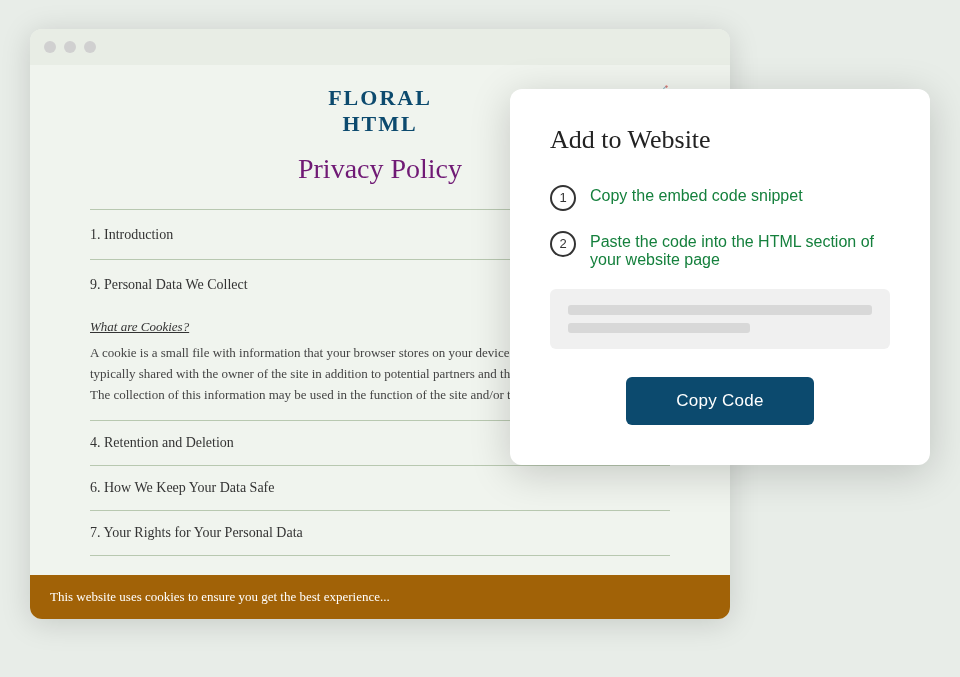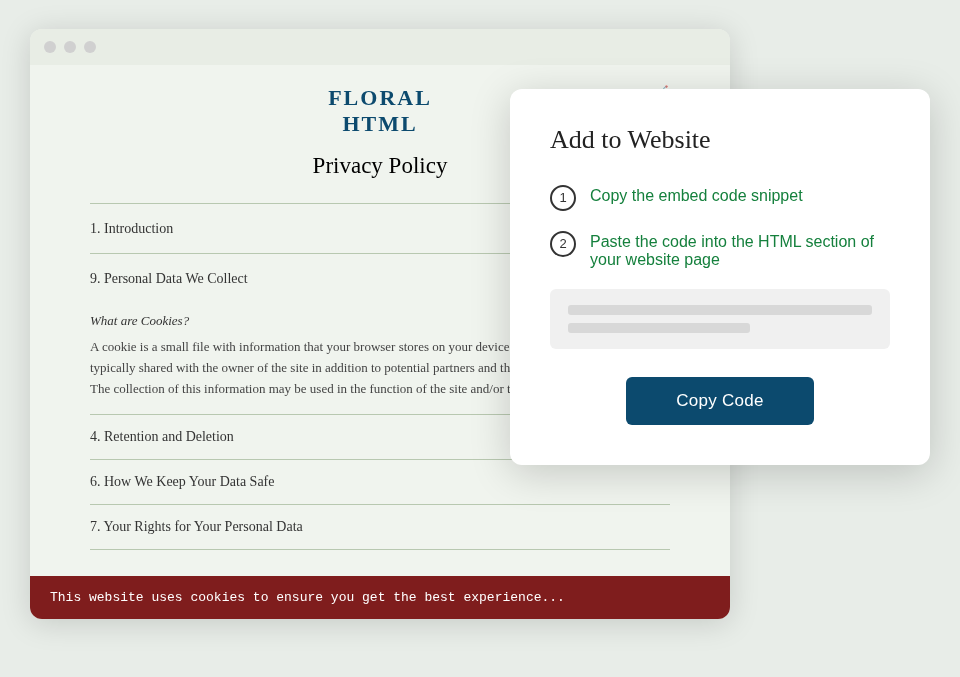--- a/index.html
+++ b/index.html
@@ -76,23 +76,23 @@
     .cart-icon {
       position: absolute;
       right: 0;
       top: 20px;
       font-size: 22px;
       color: #444;
     }
 
     .page-title {
       text-align: center;
-      font-size: 23px;
+      font-size: 28px;
       font-weight: 400;
-      color: #000000;
+      color: #701a75;
       margin-bottom: 24px;
       font-family: 'Georgia', serif;
     }
 
     .accordion-item {
       border-top: 1px solid #b8c8b0;
       padding: 14px 0;
       display: flex;
       align-items: center;
       justify-content: space-between;
@@ -117,39 +117,40 @@
 
     .cookies-content {
       padding: 10px 0 14px;
     }
 
     .cookies-heading {
       font-size: 13px;
       color: #333;
       margin-bottom: 8px;
       font-style: italic;
+      text-decoration: underline;
     }
 
     .cookies-text {
       font-size: 13px;
       color: #444;
       line-height: 1.6;
     }
 
     
     .cookie-banner {
       position: absolute;
       bottom: 0;
       left: 0;
       right: 0;
-      background: #7f1d1d;
+      background: #a16207;
       color: #fff;
       font-size: 13px;
       padding: 14px 20px;
-      font-family: Liberation Mono, monospace;
+      font-family: Liberation Serif, serif;
     }
 
     
     .modal-panel {
       position: absolute;
       top: 60px;
       right: 0;
       width: 420px;
       background: #fff;
       border-radius: 12px;

